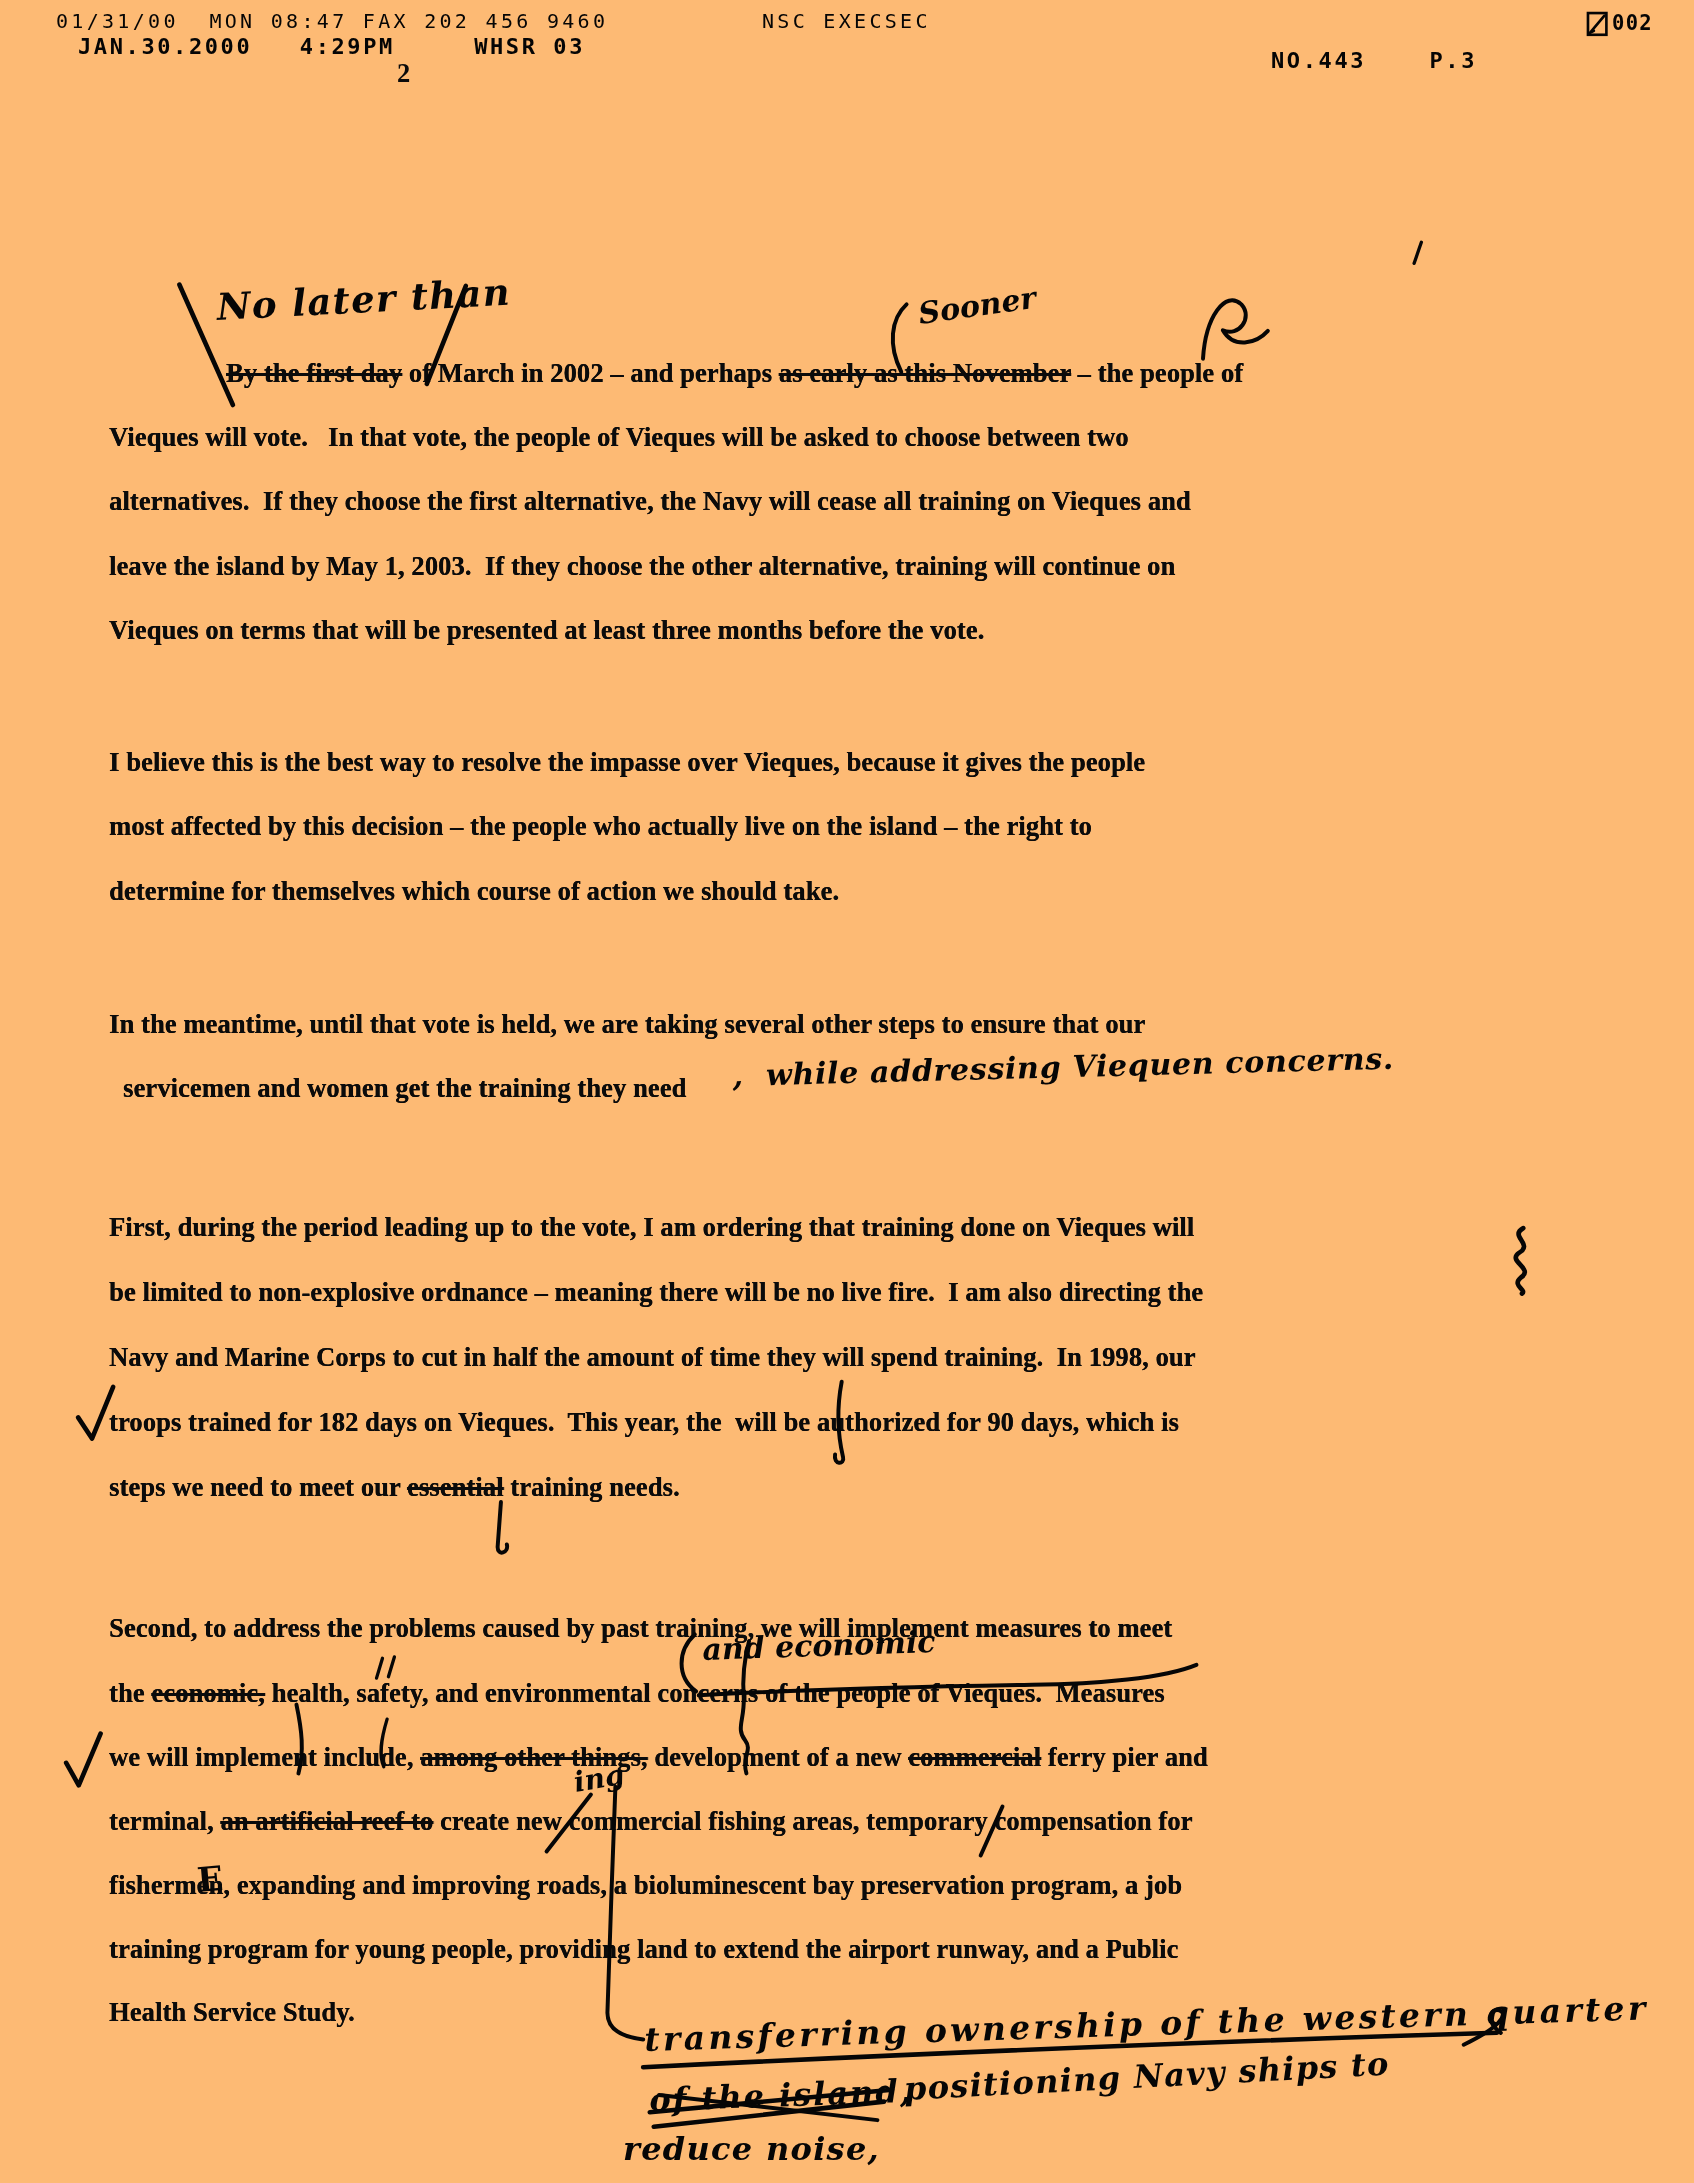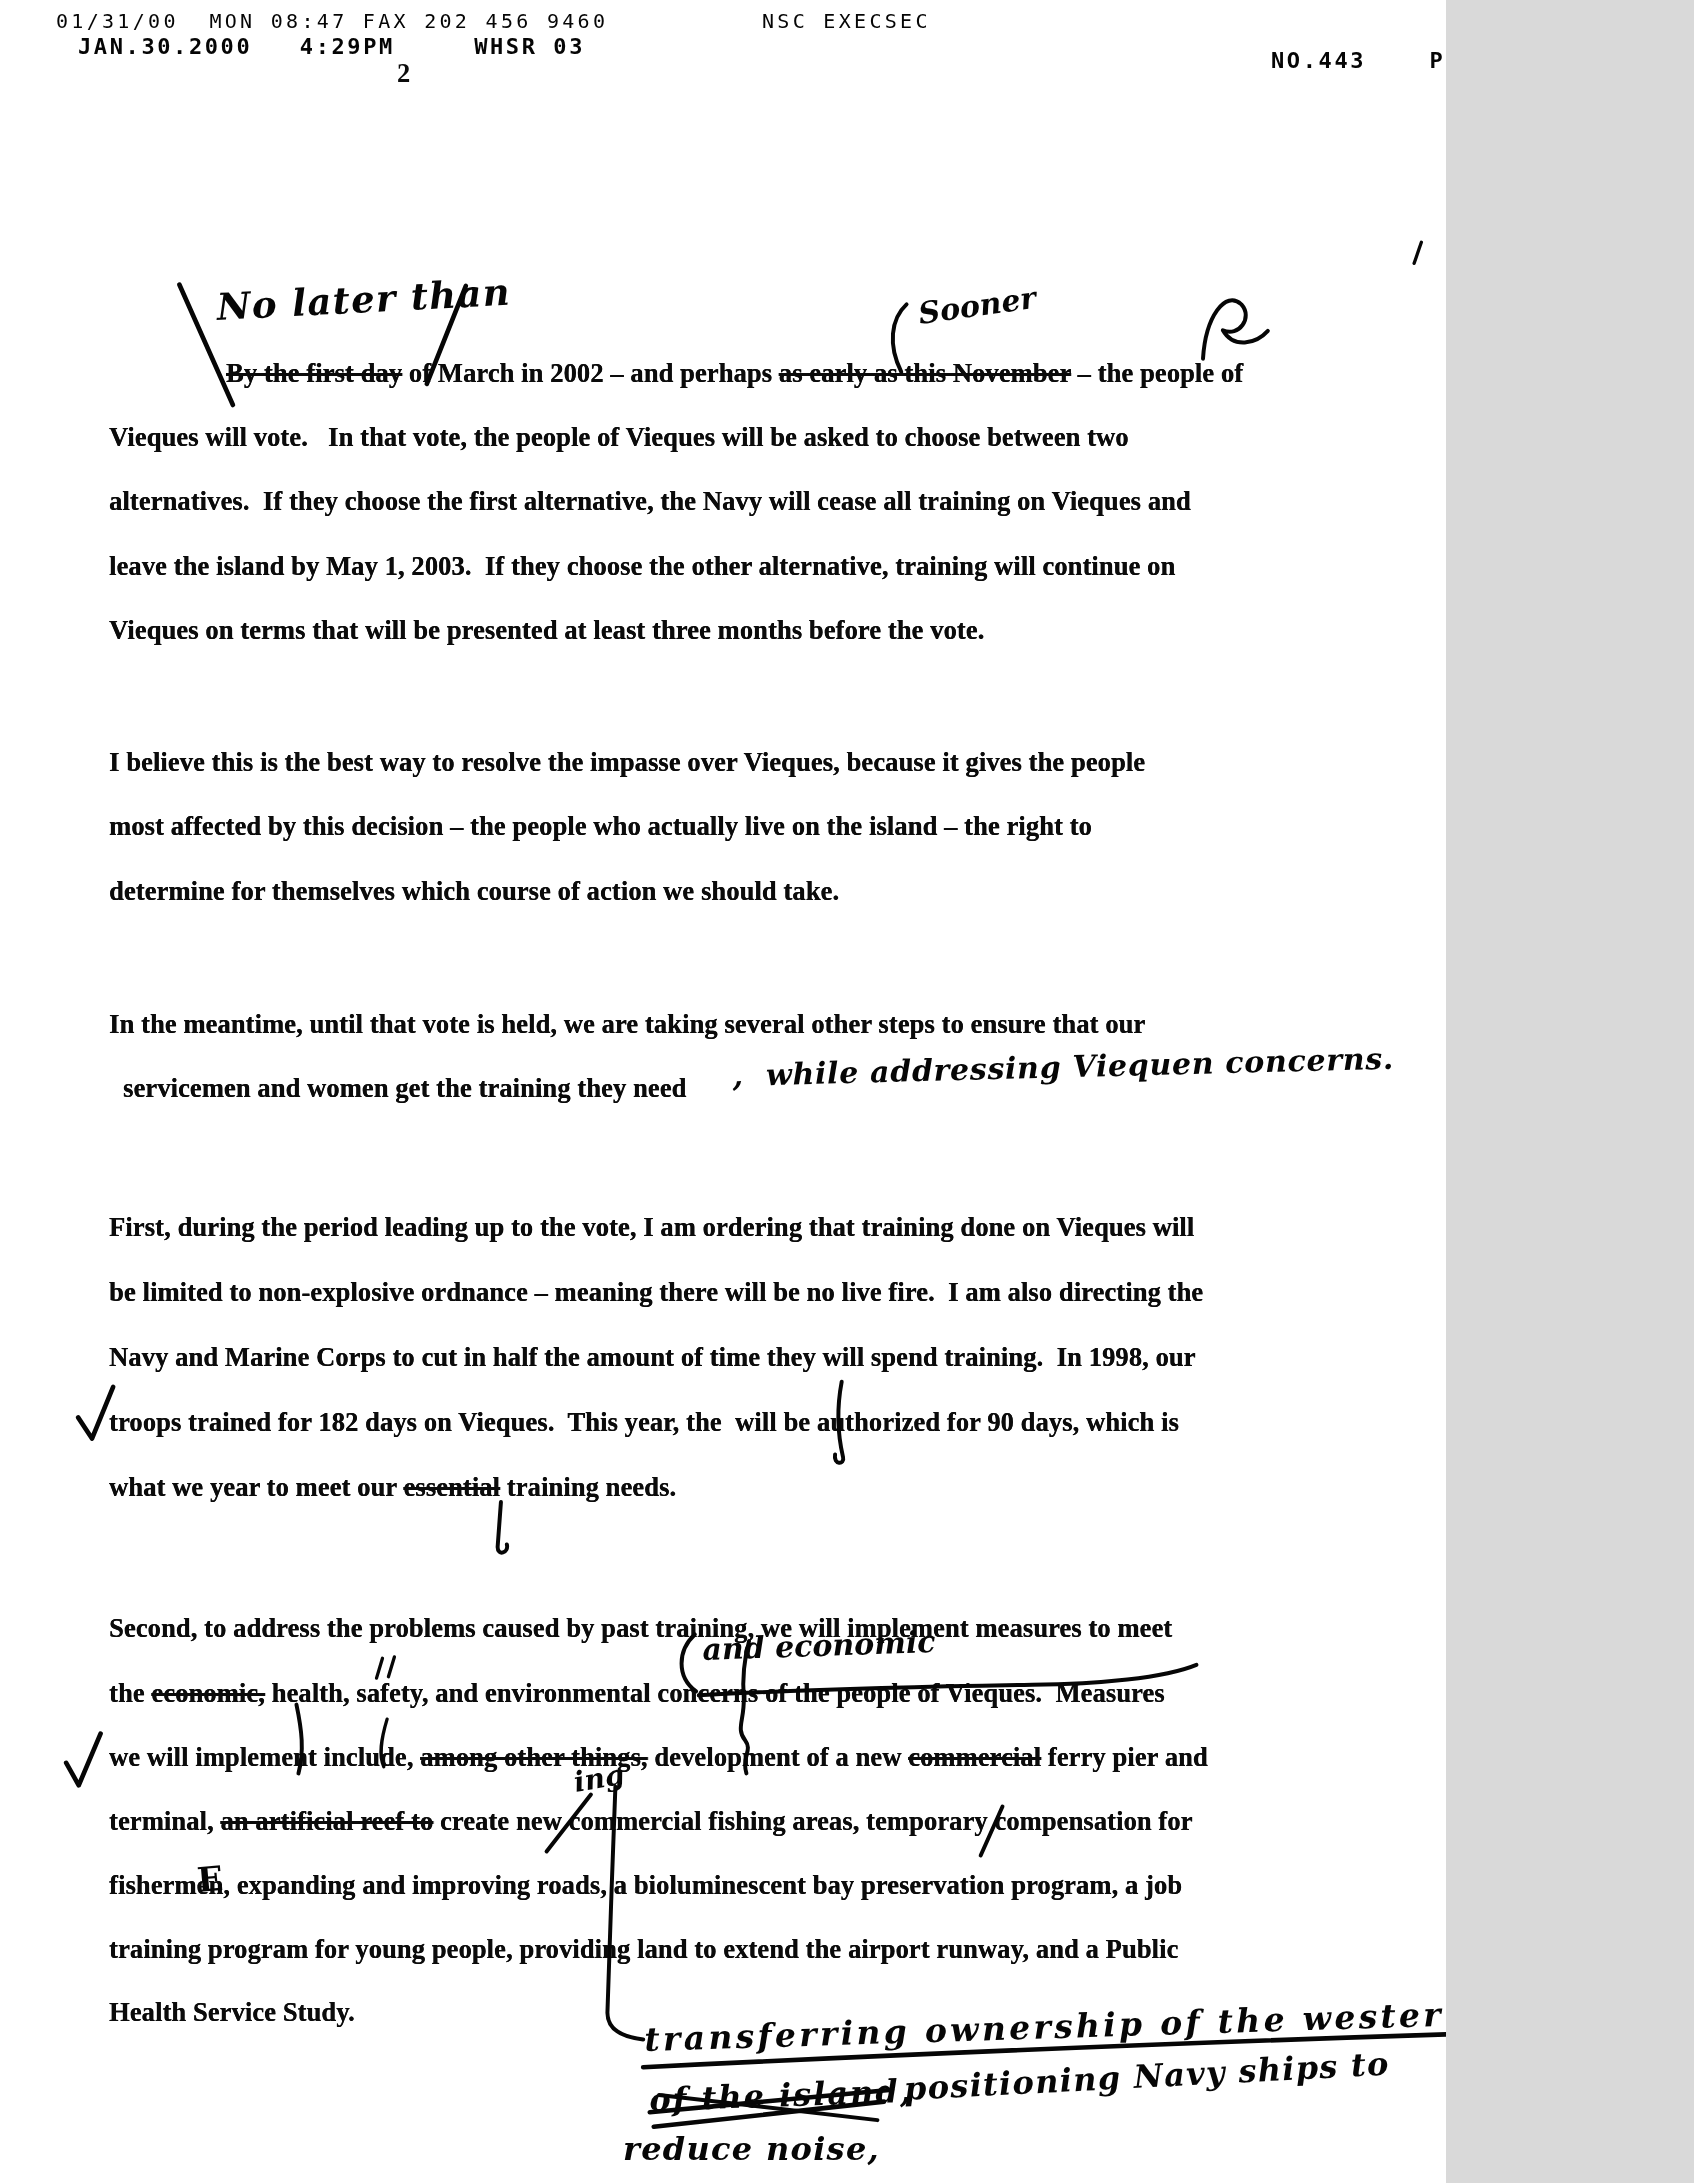--- a/index.html
+++ b/index.html
@@ -1,16 +1,16 @@
 <!DOCTYPE html>
 <html style="font-size:10.6px"><head>
 <meta charset="utf-8">
 <style>
   html,body{margin:0;padding:0;background:#d9d9d9;}
-  .page{position:relative;width:1446px;height:2183px;background:#ffffff;overflow:hidden;
+  .page{position:relative;width:1694px;height:2183px;background:#fdba74;overflow:hidden;
         font-family:"Liberation Serif","DejaVu Serif",serif;color:#0b0b0b;}
   
   .fax{position:absolute;font-family:"DejaVu Sans Mono","Liberation Mono",monospace;white-space:pre;color:#050505;}
   .fax-l1{font-size:20px;font-weight:500;letter-spacing:3.3px;top:9.3px;}
   .fax-l2{font-size:22px;font-weight:700;letter-spacing:2.6px;top:34px;}
   #fax1-left{left:56px;}
   #fax1-center{left:762px;}
   #fax1-counter{left:1612px;top:10.6px;font-size:20.5px;font-weight:600;letter-spacing:1.3px;}
   #fax2-left{left:78px;}
   #fax2-right{left:1271px;margin-top:14px;}
@@ -61,21 +61,21 @@
       <div class="typed-line" style="top: 615px; left: 109px;"><span>Vieques on terms that will be presented at least three months before the vote.</span></div>
       <div class="typed-line" style="top: 747px; left: 109px;"><span>I believe this is the best way to resolve the impasse over Vieques, because it gives the people</span></div>
       <div class="typed-line" style="top: 811px; left: 109px;"><span>most affected by this decision – the people who actually live on the island – the right to</span></div>
       <div class="typed-line" style="top: 876px; left: 109px;"><span>determine for themselves which course of action we should take.</span></div>
       <div class="typed-line" style="top: 1009px; left: 109px;"><span>In the meantime, until that vote is held, we are taking several other steps to ensure that our</span></div>
       <div class="typed-line" style="top: 1073px; left: 109px; margin-left: 14px;"><span>servicemen and women get the training they need</span></div>
       <div class="typed-line" style="top: 1212px; left: 109px;"><span>First, during the period leading up to the vote, I am ordering that training done on Vieques will</span></div>
       <div class="typed-line" style="top: 1277px; left: 109px;"><span>be limited to non-explosive ordnance – meaning there will be no live fire.  I am also directing the</span></div>
       <div class="typed-line" style="top: 1342px; left: 109px;"><span>Navy and Marine Corps to cut in half the amount of time they will spend training.  In 1998, our</span></div>
       <div class="typed-line" style="top: 1407px; left: 109px;"><span>troops trained for 182 days on Vieques.  This year, the</span><span>  will be authorized for 90 days, which is</span></div>
-      <div class="typed-line" style="top: 1472px; left: 109px;"><span>what we year to meet our </span><span class="struck">essential</span><span> training needs.</span></div>
+      <div class="typed-line" style="top: 1472px; left: 109px;"><span>steps we need to meet our </span><span class="struck">essential</span><span> training needs.</span></div>
       <div class="typed-line" style="top: 1613px; left: 109px;"><span>Second, to address the problems caused by past training, we will implement measures to meet</span></div>
       <div class="typed-line" style="top: 1678px; left: 109px;"><span>the </span><span class="struck">economic,</span><span> health, safety, and environmental concerns of the people of Vieques.  Measures</span></div>
       <div class="typed-line" style="top: 1742px; left: 109px;"><span>we will implement include, </span><span class="struck">among other things,</span><span> development of a new </span><span class="struck">commercial</span><span> ferry pier and</span></div>
       <div class="typed-line" style="top: 1806px; left: 109px; text-align: right;"><span>terminal, </span><span class="struck">an artificial reef to</span><span> create new commercial fishing areas, temporary compensation for</span></div>
       <div class="typed-line" style="top: 1870px; left: 109px;"><span>fishermen, expanding and improving roads, a bioluminescent bay preservation program, a job</span></div>
       <div class="typed-line" style="top: 1934px; left: 109px;"><span>training program for young people, providing land to extend the airport runway, and a Public</span></div>
       <div class="typed-line" style="top: 1997px; left: 109px;"><span>Health Service Study.</span></div>
     </div>
 
   <div class="hw" id="hw-no-later">No later than</div>

